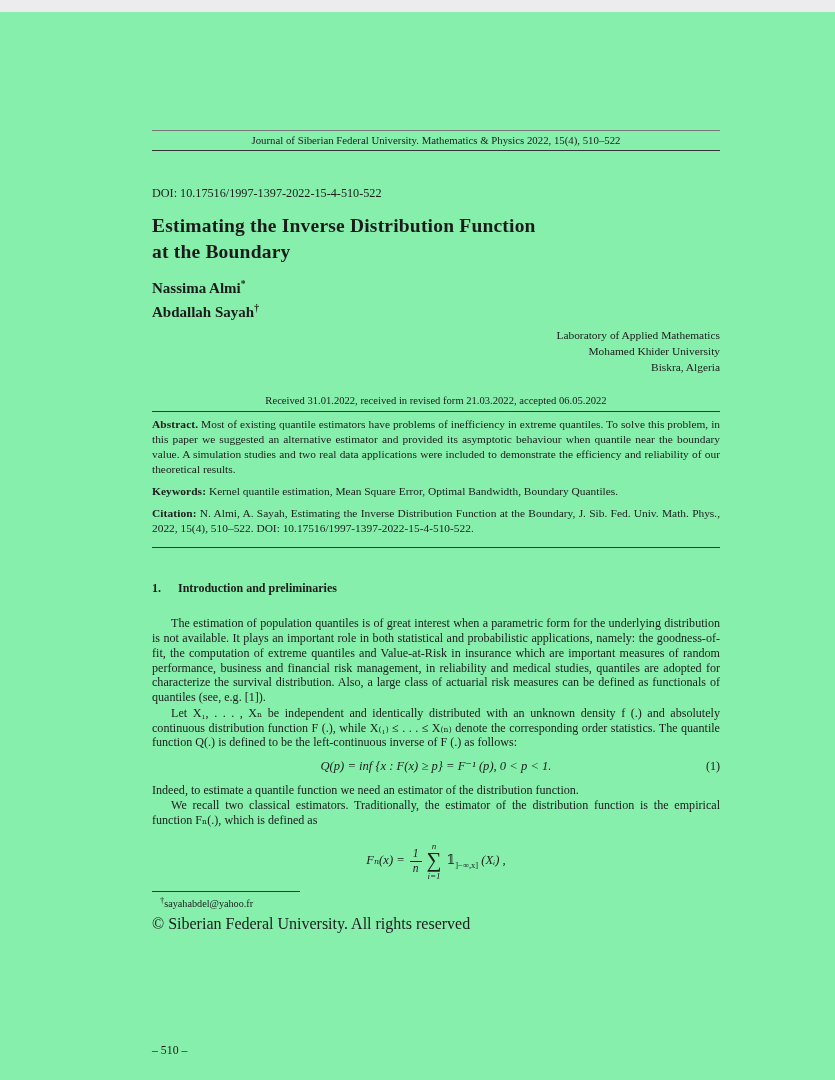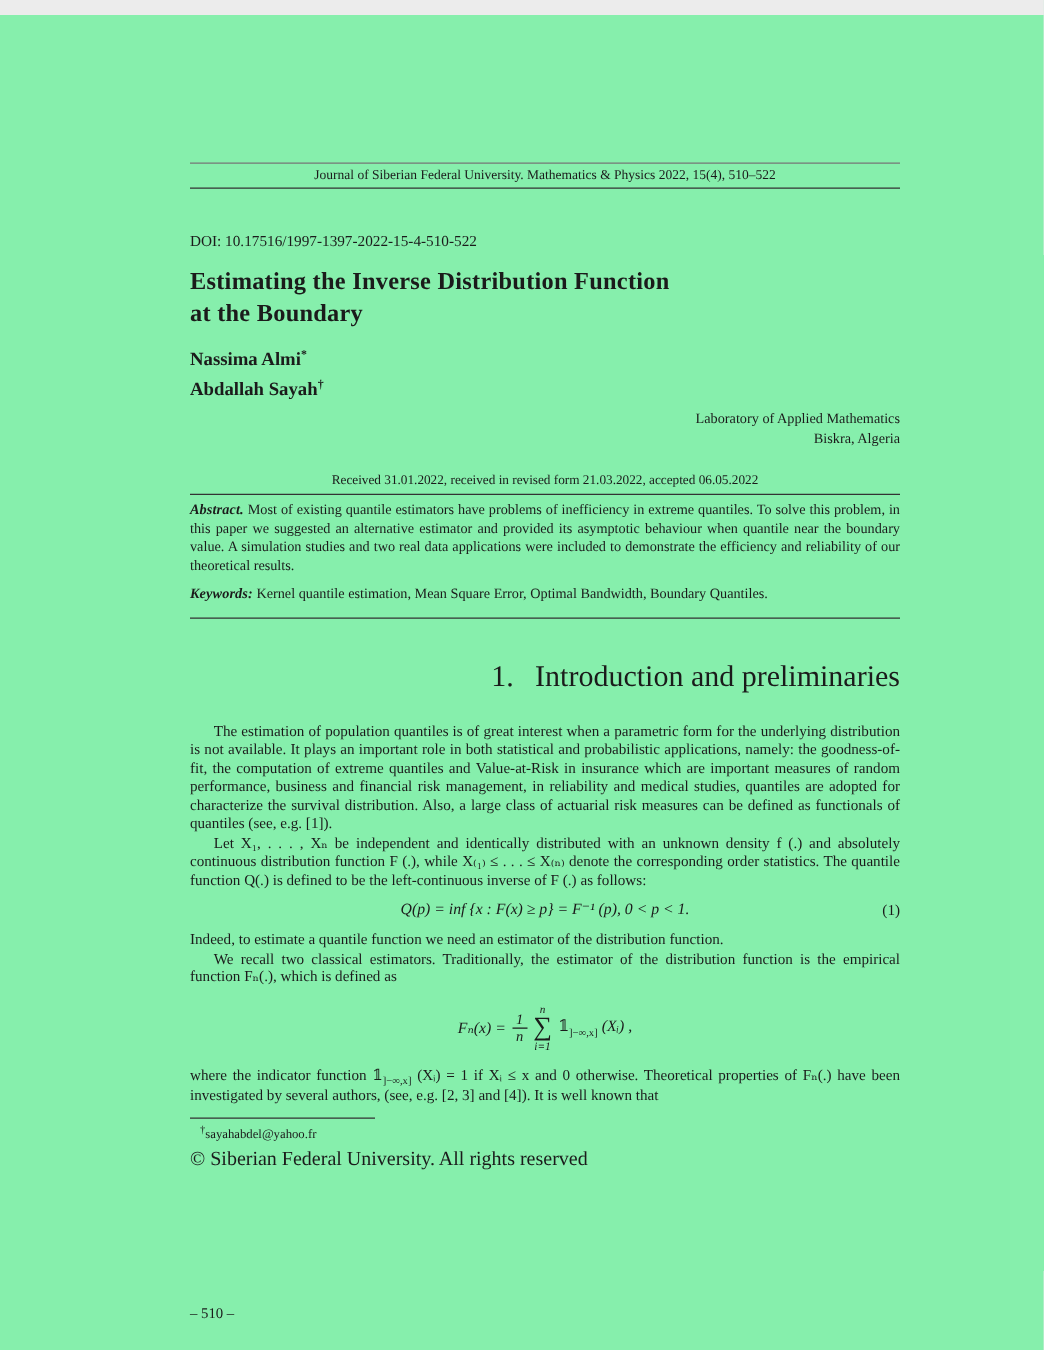--- a/index.html
+++ b/index.html
@@ -27,23 +27,23 @@
 
   .affiliation{margin-top:3px;text-align:right;font-size:11.4px;line-height:1.42;}
 
   .received{margin-top:20px;text-align:center;font-size:10.6px;}
 
   .rule{border:none;border-top:1px solid #333;height:0;margin:5px 0 0;}
   .rule.after-citation{margin-top:11px;}
 
   .abstract,.keywords,.citation{margin:5px 0 0;font-size:11.4px;line-height:1.31;text-align:justify;}
   .keywords,.citation{margin-top:7px;}
-  .abstract b,.keywords b,.citation b{letter-spacing:.1px;font-style:italic;}
+  .abstract b,.keywords b,.citation b{letter-spacing:.1px;}
 
-  .section{margin:33px 0 0;font-size:24px;font-weight:400;line-height:1.2;text-align:right;}
+  .section{margin:33px 0 0;font-size:12px;font-weight:700;line-height:1.2;}
   .secnum{display:inline-block;margin-right:17px;}
 
   .bodytext{margin-top:21px;font-size:12.1px;line-height:1.22;text-align:justify;}
   .bodytext p{margin:0;}
   .bodytext p + p{margin-top:1px;}
   .indent{text-indent:19px;}
 
   .equation{position:relative;display:flex;justify-content:center;align-items:center;margin:9px 0 8px;}
   .eq-body{font-style:italic;font-size:12.6px;}
   .eq-tag{position:absolute;right:0;font-style:normal;font-size:12.1px;}
@@ -82,31 +82,33 @@
 
     <h1 class="title"><span>Estimating the Inverse Distribution Function</span><br><span>at the Boundary</span></h1>
 
     <div class="authors">
       <div class="author"><span>Nassima Almi</span><sup>*</sup></div>
       <div class="author"><span>Abdallah Sayah</span><sup>†</sup></div>
     </div>
 
     <div class="affiliation">
       <div>Laboratory of Applied Mathematics</div>
+      <div>Mohamed Khider University</div>
       <div>Biskra, Algeria</div>
     </div>
 
     <div class="received">Received 31.01.2022, received in revised form 21.03.2022, accepted 06.05.2022</div>
 
     <div class="rule"></div>
 
     <p class="abstract"><b>Abstract.</b> <span>Most of existing quantile estimators have problems of inefficiency in extreme quantiles. To solve this problem, in this paper we suggested an alternative estimator and provided its asymptotic behaviour when quantile near the boundary value. A simulation studies and two real data applications were included to demonstrate the efficiency and reliability of our theoretical results.</span></p>
 
     <p class="keywords"><b>Keywords:</b> <span>Kernel quantile estimation, Mean Square Error, Optimal Bandwidth, Boundary Quantiles.</span></p>
 
+    <p class="citation"><b>Citation:</b> <span>N. Almi, A. Sayah, Estimating the Inverse Distribution Function at the Boundary, J. Sib. Fed. Univ. Math. Phys., 2022, 15(4), 510–522. DOI: 10.17516/1997-1397-2022-15-4-510-522.</span></p>
 
     <div class="rule after-citation"></div>
 
     <h2 class="section"><span class="secnum">1.</span><span>Introduction and preliminaries</span></h2>
 
     <div class="bodytext">
       <p class="indent">The estimation of population quantiles is of great interest when a parametric form for the underlying distribution is not available. It plays an important role in both statistical and probabilistic applications, namely: the goodness-of-fit, the computation of extreme quantiles and Value-at-Risk in insurance which are important measures of random performance, business and financial risk management, in reliability and medical studies, quantiles are adopted for characterize the survival distribution. Also, a large class of actuarial risk measures can be defined as functionals of quantiles (see, e.g. [1]).</p>
       <p class="indent">Let X₁, . . . , Xₙ be independent and identically distributed with an unknown density f (.) and absolutely continuous distribution function F (.), while X₍₁₎ ≤ . . . ≤ X₍ₙ₎ denote the corresponding order statistics. The quantile function Q(.) is defined to be the left-continuous inverse of F (.) as follows:</p>
 
       <div class="equation">
@@ -126,21 +128,20 @@
             </span>
           <span class="sum">
               <span class="lim">n</span>
               <span class="sigma">∑</span>
               <span class="lim">i=1</span>
             </span>
           <span><span class="ind">𝟙</span><sub class="ind-sub">]−∞,x]</sub> <span>(Xᵢ) ,</span></span>
         </span>
       </div>
 
-      <p><span>where the indicator function </span><span class="ind">𝟙</span><sub class="sub-small">]−∞,x]</sub><span> (Xᵢ) = 1 if Xᵢ ≤ x and 0 otherwise. Theoretical properties of Fₙ(.) have been investigated by several authors, (see, e.g. [2, 3] and [4]). It is well known that</span></p>
     </div>
 
     <div class="footnotes">
       <div class="fn-rule"></div>
       <div class="fn"><sup>†</sup><span>sayahabdel@yahoo.fr</span></div>
       <div class="copyright">© Siberian Federal University. All rights reserved</div>
     </div>
 
   </div>
 

